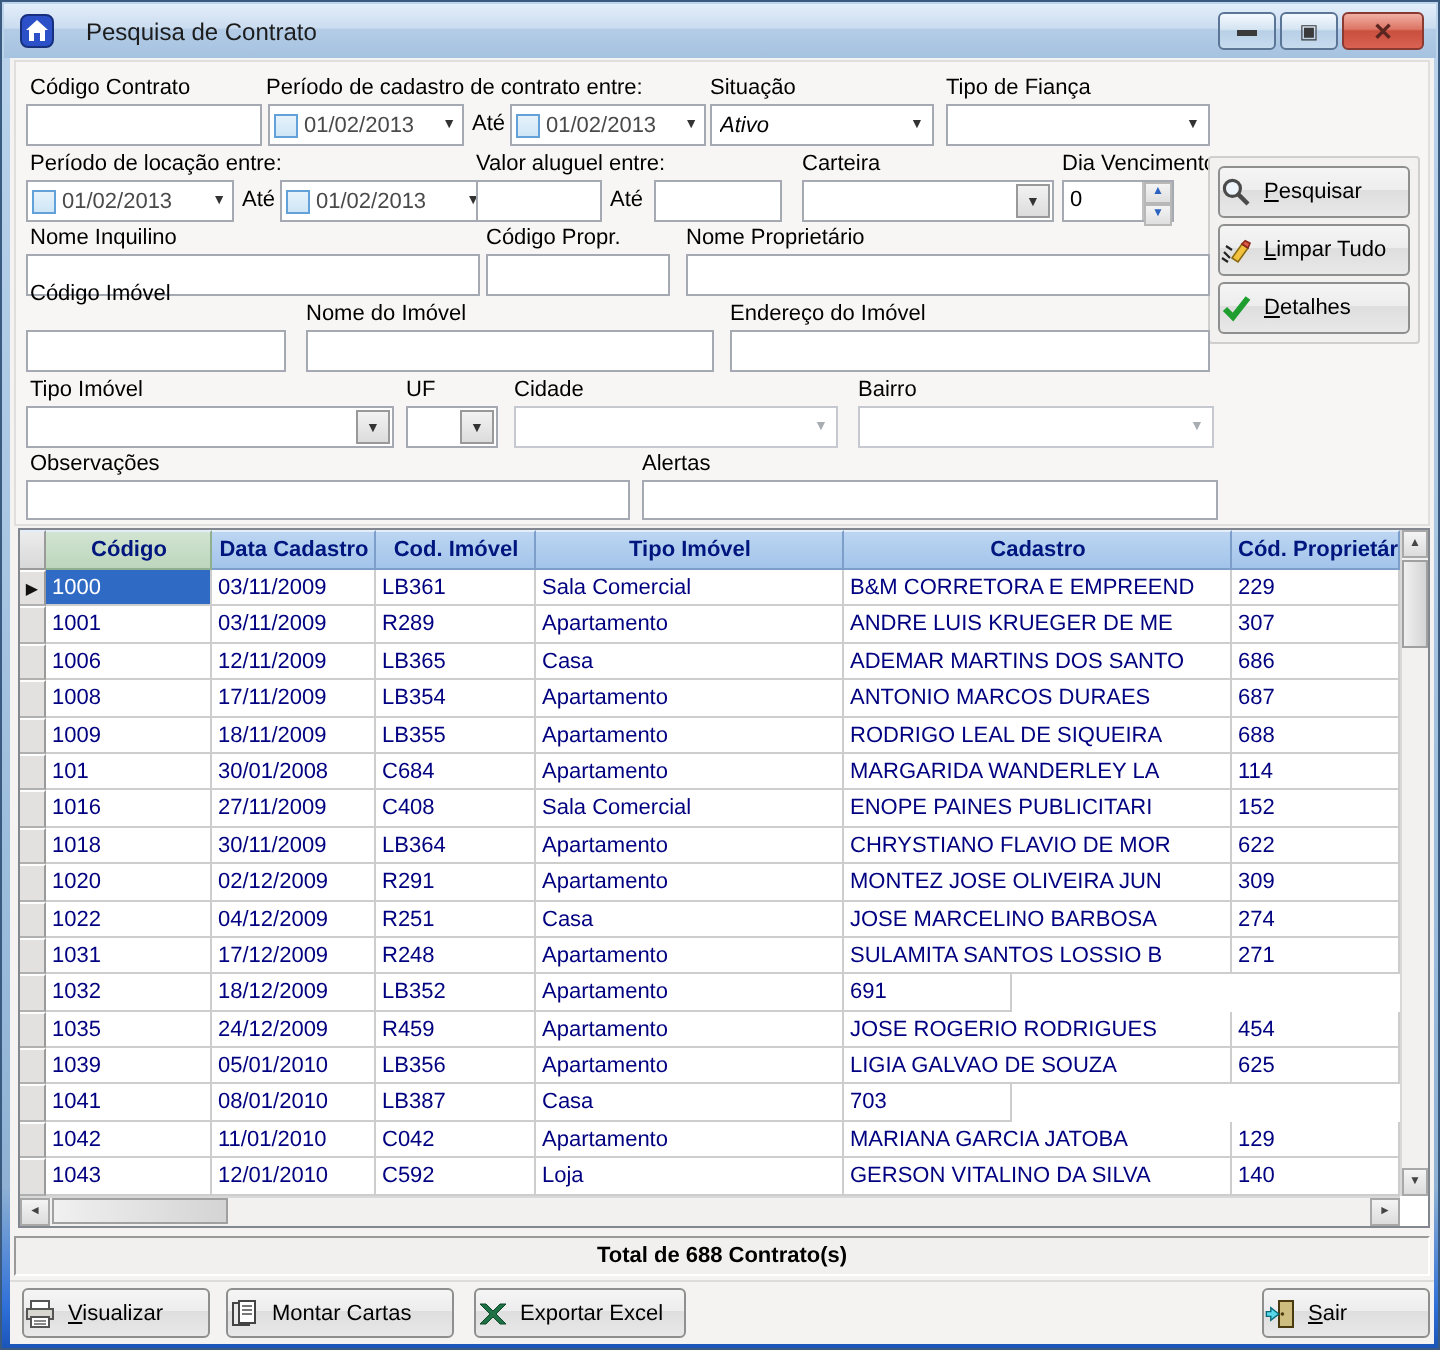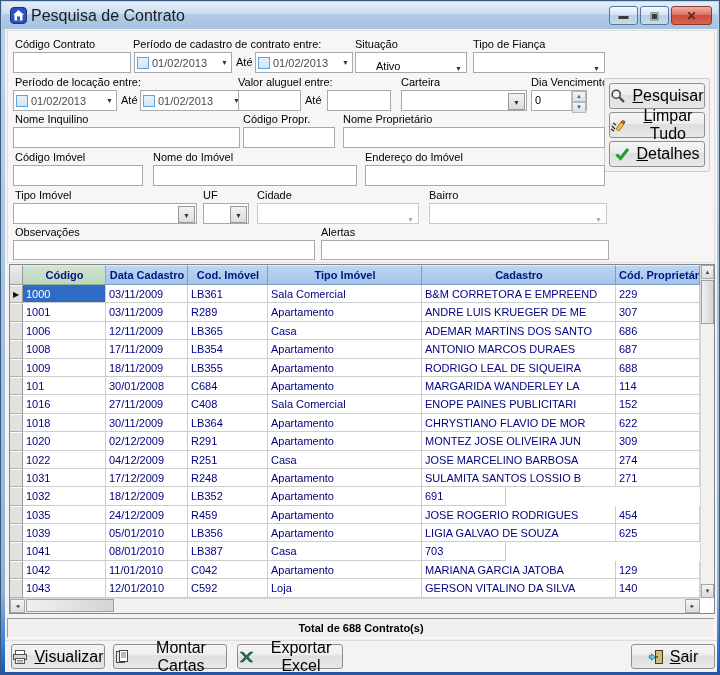--- a/index.html
+++ b/index.html
@@ -8,21 +8,21 @@
     position:relative; width:720px; height:675px;
     background:linear-gradient(180deg,#bcd4ec 0%,#9abbdb 70%,#8fb2d4 88%,#2e6fd8 97%,#1b55b8 100%);
     border:1px solid #3a5a80;
   }
   .titlebar {
     position:absolute; left:1px; top:1px; right:1px; height:27px;
     background:linear-gradient(180deg,#e3eefa 0%,#cbdcf0 45%,#b4cce6 46%,#a5c2e0 100%);
     display:flex; align-items:center;
   }
   .app-icon { width:17px; height:17px; margin-left:8px; flex:0 0 auto; }
-  .title-text { margin-left:4px; font-size:16px; color:#1c1c1c; }
+  .title-text { margin-left:16px; font-size:12px; color:#1c1c1c; }
   .winbtns { margin-left:auto; margin-right:6px; display:flex; gap:2px; }
   .wbtn {
     width:29px; height:19px; border:1px solid #5a7596; border-radius:3px;
     background:linear-gradient(180deg,#f4f9fe 0%,#d5e4f2 45%,#b8cfe6 50%,#c7dbee 100%);
     display:flex; align-items:center; justify-content:center;
     font-size:10px; color:#3a3a3a; cursor:pointer;
   }
   .wbtn.close {
     width:41px; border:1px solid #8a3a30;
     background:linear-gradient(180deg,#f0b0a4 0%,#dd7464 45%,#c94f3e 50%,#d96252 100%);
@@ -44,42 +44,42 @@
     display:flex; align-items:center; padding:0 2px; gap:3px;
   }
   .datebox .chk {
     width:12px; height:12px; border:1px solid #62a2d8;
     background:linear-gradient(180deg,#e6f2fb,#cfe6f6); flex:0 0 auto;
   }
   .datebox .dtext { font-size:11px; color:#4a4a4a; flex:1; }
   .datebox .darr { font-size:7px; color:#333; padding-right:1px; }
   .combo {
     position:absolute; height:21px; border:1px solid #a5a9b1; background:#fff;
-    display:flex; align-items:flex-end; padding-left:20px;
+    display:flex; align-items:center; padding-left:4px;font-style:italic;
   }
   .combo .cval { flex:1; font-size:11px; color:#000; overflow:hidden; white-space:nowrap; }
   .combo .carr { width:15px; text-align:center; font-size:7px; color:#333; }
   .combo.btnstyle .carr {
     width:17px; height:17px; margin-right:1px; line-height:17px;
     background:linear-gradient(180deg,#f2f2f2,#dcdcdc); border:1px solid #999;
   }
   .combo.disabled { border-color:#c6c9cf; }
   .combo.disabled .carr { color:#a8adb4; }
   .spinedit { position:absolute; height:21px; border:1px solid #a5a9b1; background:#fff; display:flex; }
   .spinedit .sval { flex:1; padding:3px 0 0 3px; font-size:11px; }
   .spinedit .spins { width:15px; display:flex; flex-direction:column; border-left:1px solid #c0c0c0; }
   .spinedit .spins div {
     flex:1; font-size:6px; color:#2b62c0; text-align:center; line-height:9px;
     background:linear-gradient(180deg,#f4f4f4,#dfdfdf); border:1px solid #b8b8b8; cursor:pointer;
   }
   .btn {
     border:1px solid #8e8f8f; border-radius:3px; cursor:pointer;
     background:linear-gradient(180deg,#f5f5f5 0%,#ededed 45%,#dedede 46%,#e8e8e8 100%);
-    display:flex; align-items:center; justify-content:center; gap:6px;
-    font-family:"Liberation Sans",sans-serif; font-size:16px; color:#000;
+    display:flex; align-items:center; justify-content:flex-start; gap:6px;
+    font-family:"Liberation Sans",sans-serif; font-size:11px; color:#000;
   }
   .sidebtn { position:absolute; width:96px; height:26px; }
   .side-bevel { position:absolute; left:599px; top:49px; width:106px; height:94px;
     border:1px solid #cfcfcf; background:#f2f1ef; border-radius:2px; }
   .icon16 { width:16px; height:16px; flex:0 0 auto; }
   u { text-decoration:underline; }
 
   
   .grid { position:absolute; left:4px; top:235px; width:706px; height:350px;
     border:1px solid #828790; background:#fff; }
@@ -226,21 +226,21 @@
       <span><u>L</u>impar Tudo</span>
     </button>
 
     <div class="lbl" style="left:10px; top:84px;">Nome Inquilino</div>
     <input class="tinput" style="left: 8px; top: 98px; width: 227px;" value="">
     <div class="lbl" style="left:238px; top:84px;">Código Propr.</div>
     <input class="tinput" style="left: 238px; top: 98px; width: 92px;" value="">
     <div class="lbl" style="left:338px; top:84px;">Nome Proprietário</div>
     <input class="tinput" style="left: 338px; top: 98px; width: 262px;" value="">
 
-    <div class="lbl" style="left:10px; top:122px;">Código Imóvel</div>
+    <div class="lbl" style="left:10px; top:112px;">Código Imóvel</div>
     <input class="tinput" style="left: 8px; top: 136px; width: 130px;" value="">
     <div class="lbl" style="left:148px; top:122px;">Nome do Imóvel</div>
     <input class="tinput" style="left: 148px; top: 136px; width: 204px;" value="">
     <div class="lbl" style="left:360px; top:122px;">Endereço do Imóvel</div>
     <input class="tinput" style="left: 360px; top: 136px; width: 240px;" value="">
 
     <div class="lbl" style="left:10px; top:160px;">Tipo Imóvel</div>
     <div class="combo btnstyle" style="left:8px; top:174px; width:184px;">
       <span class="cval"></span>
       <span class="carr">▼</span>

